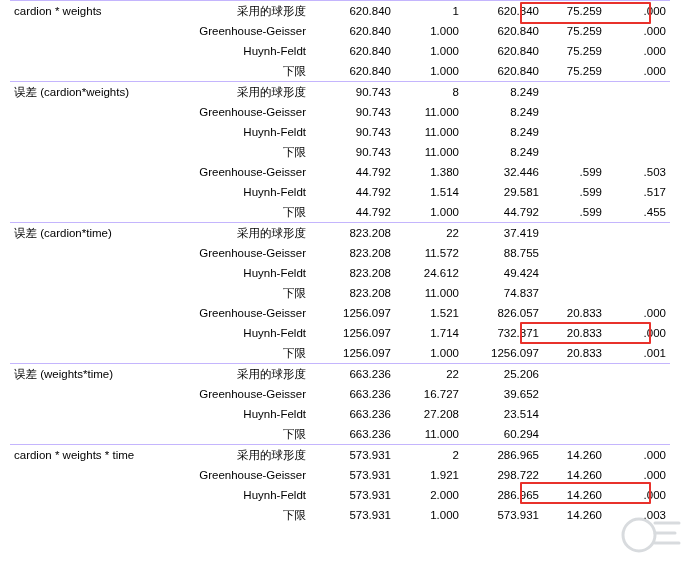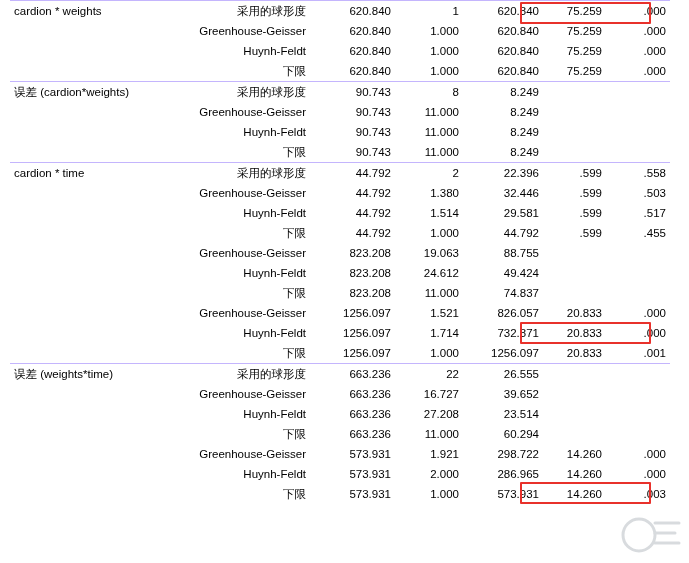--- a/index.html
+++ b/index.html
@@ -155,29 +155,20 @@
         </tr>
         <tr>
           <td class="lbl"></td>
           <td class="sub vl-left">下限</td>
           <td class="num vl-left">90.743</td>
           <td class="num vl-left">11.000</td>
           <td class="num vl-left">8.249</td>
           <td class="num vl-left"></td>
           <td class="num vl-left vl-right"></td>
         </tr>
-        <tr class="group-first">
-          <td class="lbl">cardion * time</td>
-          <td class="sub vl-left">采用的球形度</td>
-          <td class="num vl-left">44.792</td>
-          <td class="num vl-left">2</td>
-          <td class="num vl-left">22.396</td>
-          <td class="num vl-left">.599</td>
-          <td class="num vl-left vl-right">.558</td>
-        </tr>
         <tr>
           <td class="lbl"></td>
           <td class="sub vl-left">Greenhouse-Geisser</td>
           <td class="num vl-left">44.792</td>
           <td class="num vl-left">1.380</td>
           <td class="num vl-left">32.446</td>
           <td class="num vl-left">.599</td>
           <td class="num vl-left vl-right">.503</td>
         </tr>
         <tr>
@@ -191,25 +182,34 @@
         </tr>
         <tr>
           <td class="lbl"></td>
           <td class="sub vl-left">下限</td>
           <td class="num vl-left">44.792</td>
           <td class="num vl-left">1.000</td>
           <td class="num vl-left">44.792</td>
           <td class="num vl-left">.599</td>
           <td class="num vl-left vl-right">.455</td>
         </tr>
-        <tr>
-          <td class="lbl"></td>
-          <td class="sub vl-left">Greenhouse-Geisser</td>
+        <tr class="group-first">
+          <td class="lbl">误差 (cardion*time)</td>
+          <td class="sub vl-left">采用的球形度</td>
           <td class="num vl-left">823.208</td>
-          <td class="num vl-left">19.063</td>
+          <td class="num vl-left">22</td>
+          <td class="num vl-left">37.419</td>
+          <td class="num vl-left"></td>
+          <td class="num vl-left vl-right"></td>
+        </tr>
+        <tr>
+          <td class="lbl"></td>
+          <td class="sub vl-left">Greenhouse-Geisser</td>
+          <td class="num vl-left">823.208</td>
+          <td class="num vl-left">11.572</td>
           <td class="num vl-left">88.755</td>
           <td class="num vl-left"></td>
           <td class="num vl-left vl-right"></td>
         </tr>
         <tr>
           <td class="lbl"></td>
           <td class="sub vl-left">Huynh-Feldt</td>
           <td class="num vl-left">823.208</td>
           <td class="num vl-left">24.612</td>
           <td class="num vl-left">49.424</td>
@@ -250,21 +250,21 @@
           <td class="num vl-left">1.000</td>
           <td class="num vl-left">1256.097</td>
           <td class="num vl-left">20.833</td>
           <td class="num vl-left vl-right">.001</td>
         </tr>
         <tr class="group-first">
           <td class="lbl">误差 (weights*time)</td>
           <td class="sub vl-left">采用的球形度</td>
           <td class="num vl-left">663.236</td>
           <td class="num vl-left">22</td>
-          <td class="num vl-left">26.555</td>
+          <td class="num vl-left">25.206</td>
           <td class="num vl-left"></td>
           <td class="num vl-left vl-right"></td>
         </tr>
         <tr>
           <td class="lbl"></td>
           <td class="sub vl-left">Greenhouse-Geisser</td>
           <td class="num vl-left">663.236</td>
           <td class="num vl-left">16.727</td>
           <td class="num vl-left">39.652</td>
           <td class="num vl-left"></td>
@@ -280,20 +280,29 @@
           <td class="num vl-left vl-right"></td>
         </tr>
         <tr>
           <td class="lbl"></td>
           <td class="sub vl-left">下限</td>
           <td class="num vl-left">663.236</td>
           <td class="num vl-left">11.000</td>
           <td class="num vl-left">60.294</td>
           <td class="num vl-left"></td>
           <td class="num vl-left vl-right"></td>
+        </tr>
+        <tr class="group-first">
+          <td class="lbl">cardion * weights * time</td>
+          <td class="sub vl-left">采用的球形度</td>
+          <td class="num vl-left">573.931</td>
+          <td class="num vl-left">2</td>
+          <td class="num vl-left">286.965</td>
+          <td class="num vl-left">14.260</td>
+          <td class="num vl-left vl-right">.000</td>
         </tr>
         <tr>
           <td class="lbl"></td>
           <td class="sub vl-left">Greenhouse-Geisser</td>
           <td class="num vl-left">573.931</td>
           <td class="num vl-left">1.921</td>
           <td class="num vl-left">298.722</td>
           <td class="num vl-left">14.260</td>
           <td class="num vl-left vl-right">.000</td>
         </tr>

